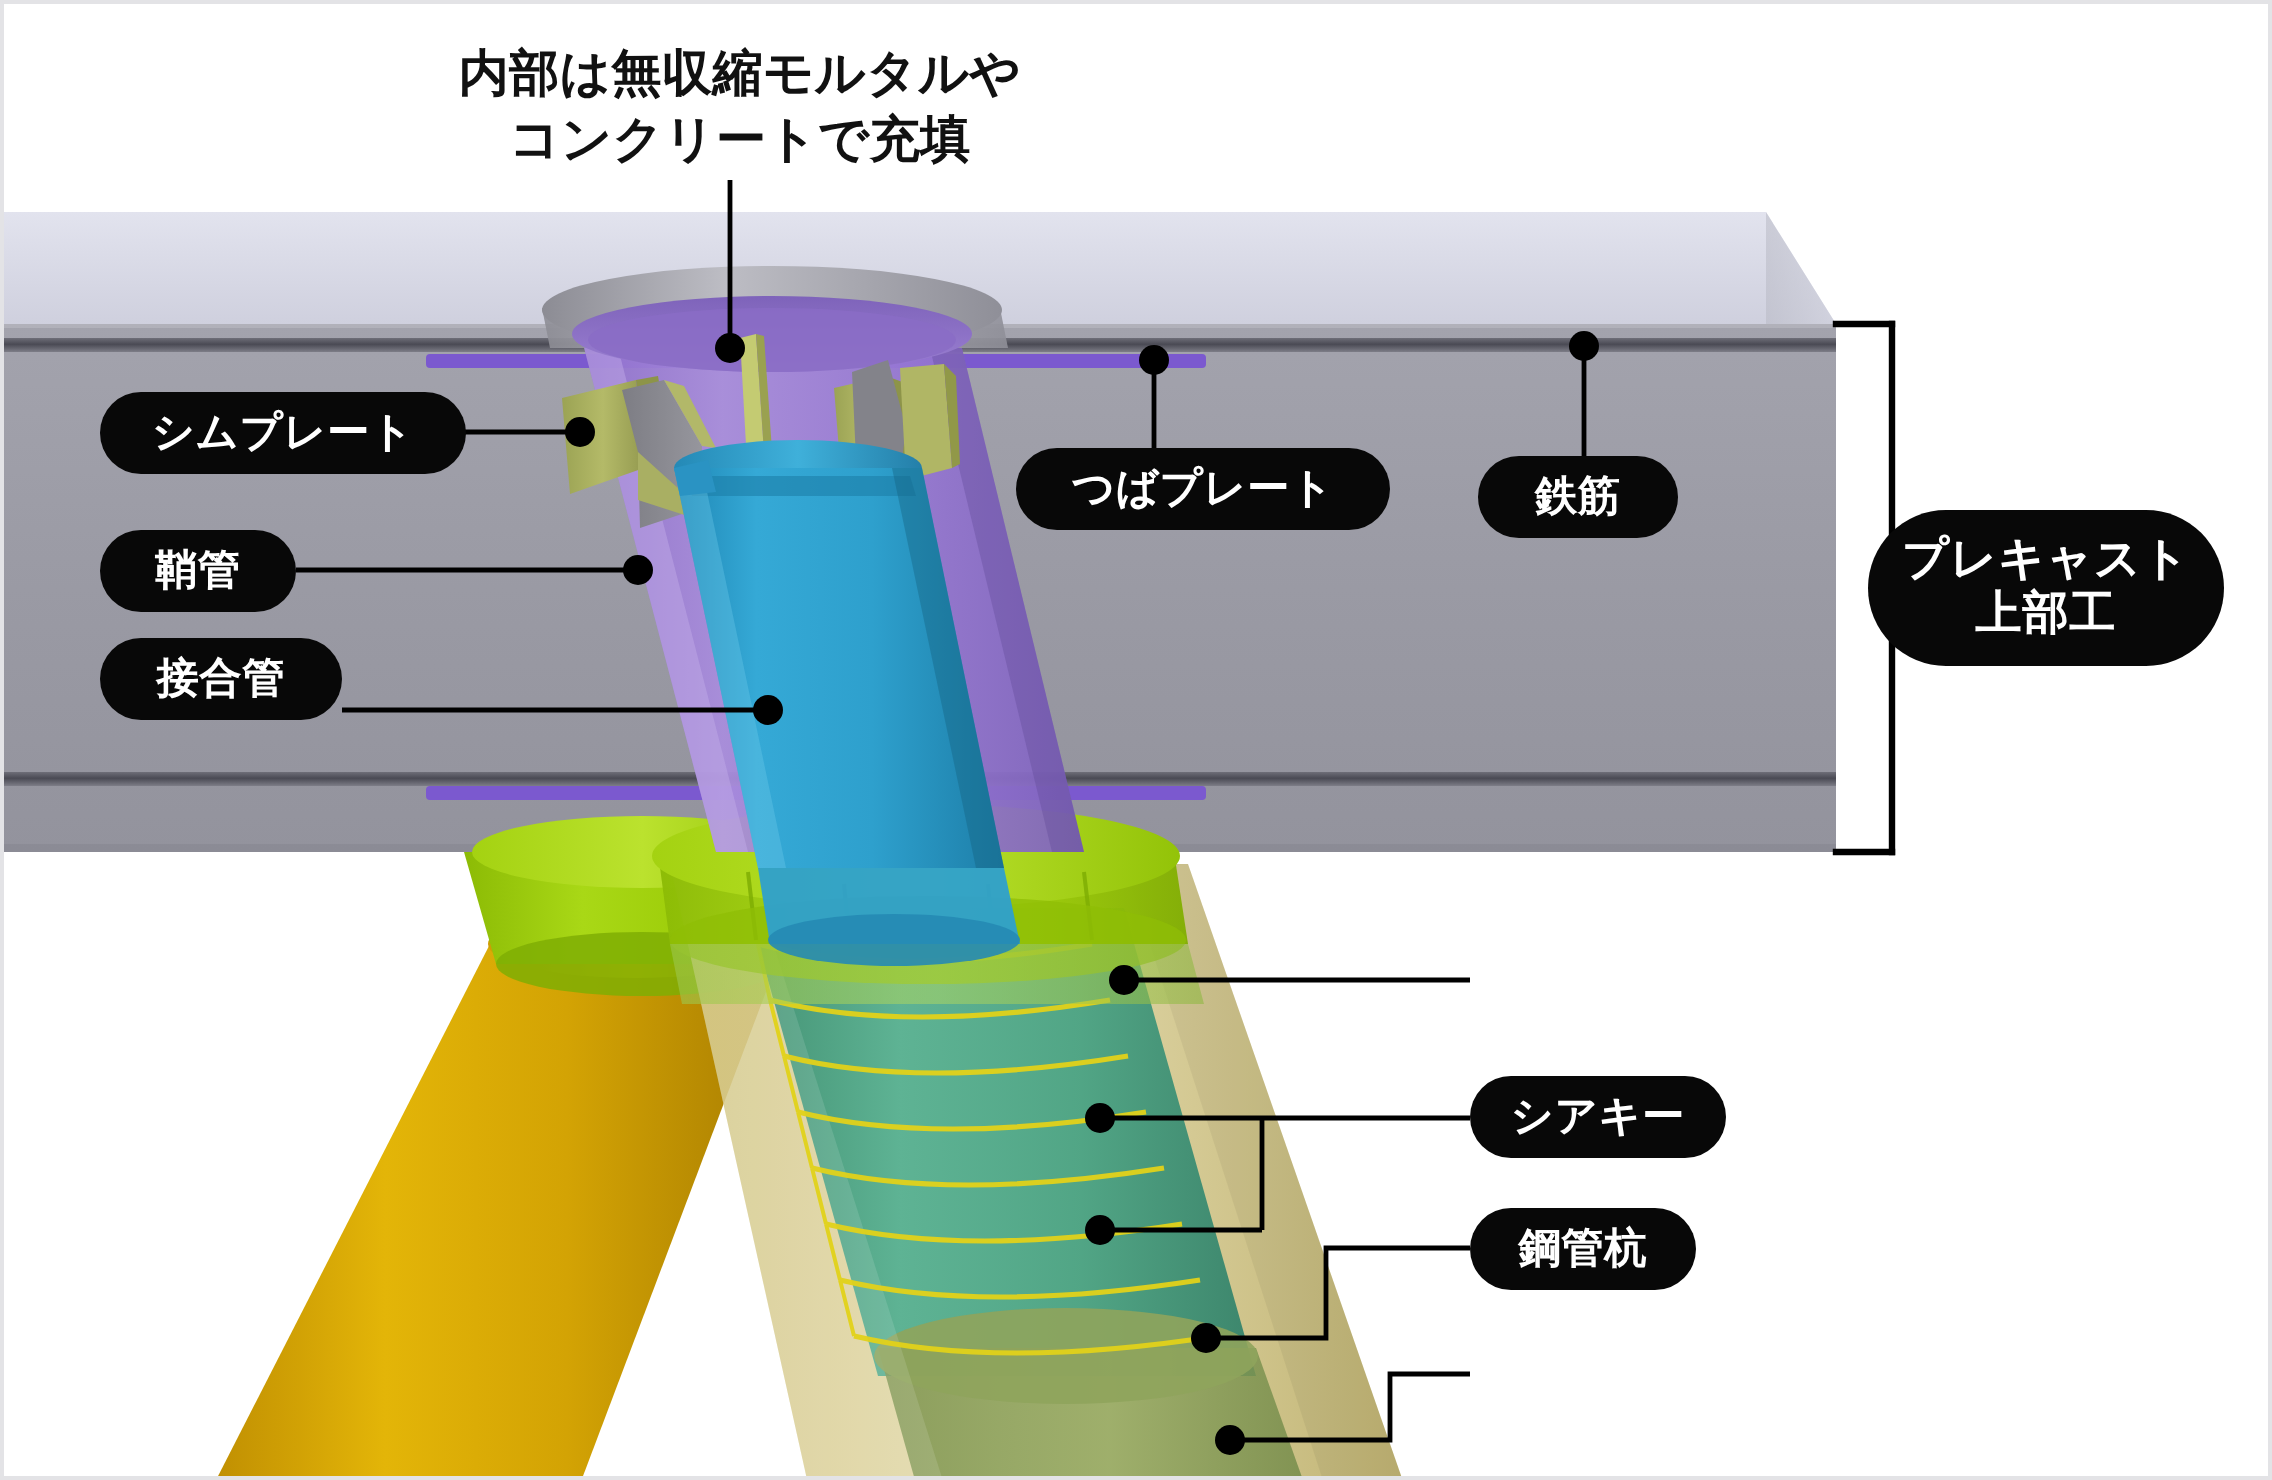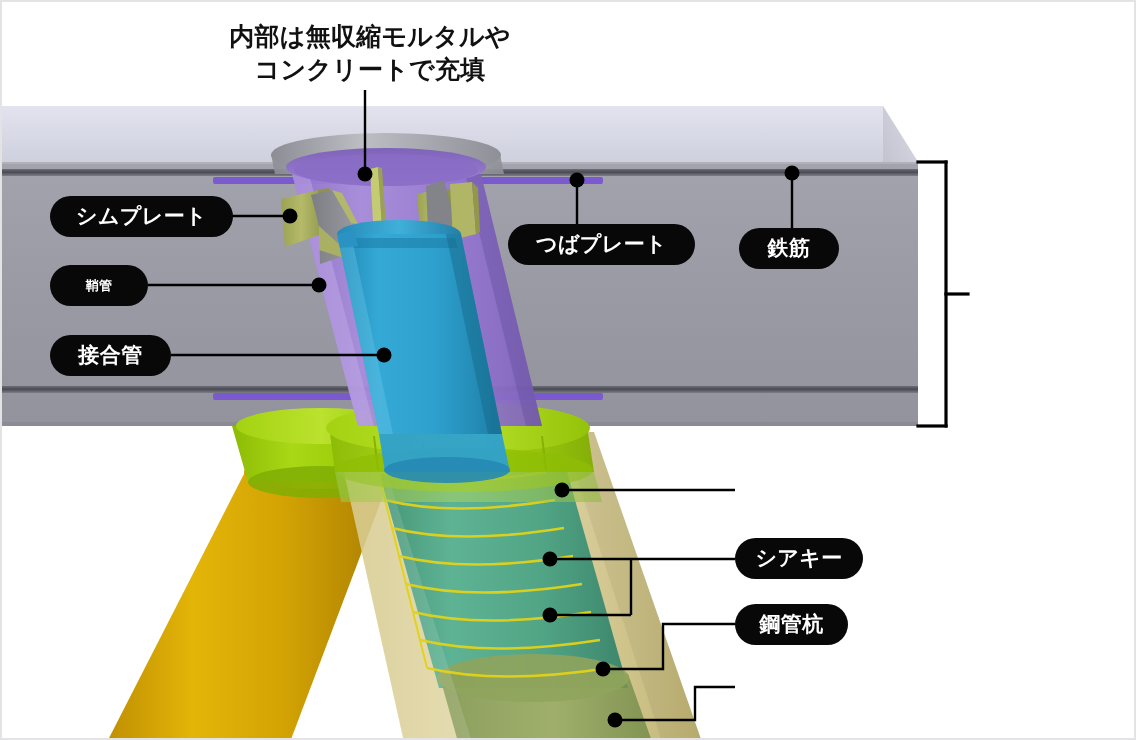--- a/index.html
+++ b/index.html
@@ -355,28 +355,30 @@
       <circle cx="601" cy="667" r="7.5"></circle>
       <circle cx="613" cy="718" r="7.5"></circle>
     </g>
   </svg>
 
   <div class="title-block" style="left:168px; top:18px; width:400px;">内部は無収縮モルタルや
 コンクリートで充填</div>
 
   <div class="pill" style="left:48px; top:194px; width:183px; height:41px; font-size:21px;">シムプレート</div>
 
-  <div class="pill" style="left:48px; top:263px; width:98px; height:41px; font-size:13px;">鞘管</div>
-
-  <div class="pill" style="left:48px; top:333px; width:121px; height:41px; font-size:21px;">接合管</div>
+  <div class="pill" style="left:48px; top:263px; width:98px; height:41px; font-size:21px;">鞘管</div>
+
+  <div class="pill" style="left:48px; top:317px; width:121px; height:41px; font-size:21px;">接合管</div>
 
   <div class="pill" style="left:737px; top:226px; width:100px; height:41px; font-size:21px;">鉄筋</div>
 
   <div class="pill" style="left:506px; top:222px; width:187px; height:41px; font-size:21px;">つばプレート</div>
 
+  <div class="pill two-line" style="left:932px; top:253px; width:178px; height:78px; font-size:23px; flex-direction:column;">プレキャスト
+上部工</div>
 
 
   <div class="pill" style="left:733px; top:536px; width:128px; height:41px; font-size:21px;">シアキー</div>
 
   <div class="pill" style="left:733px; top:602px; width:113px; height:41px; font-size:21px;">鋼管杭</div>
 
 
 </div>
 
 </body></html>

